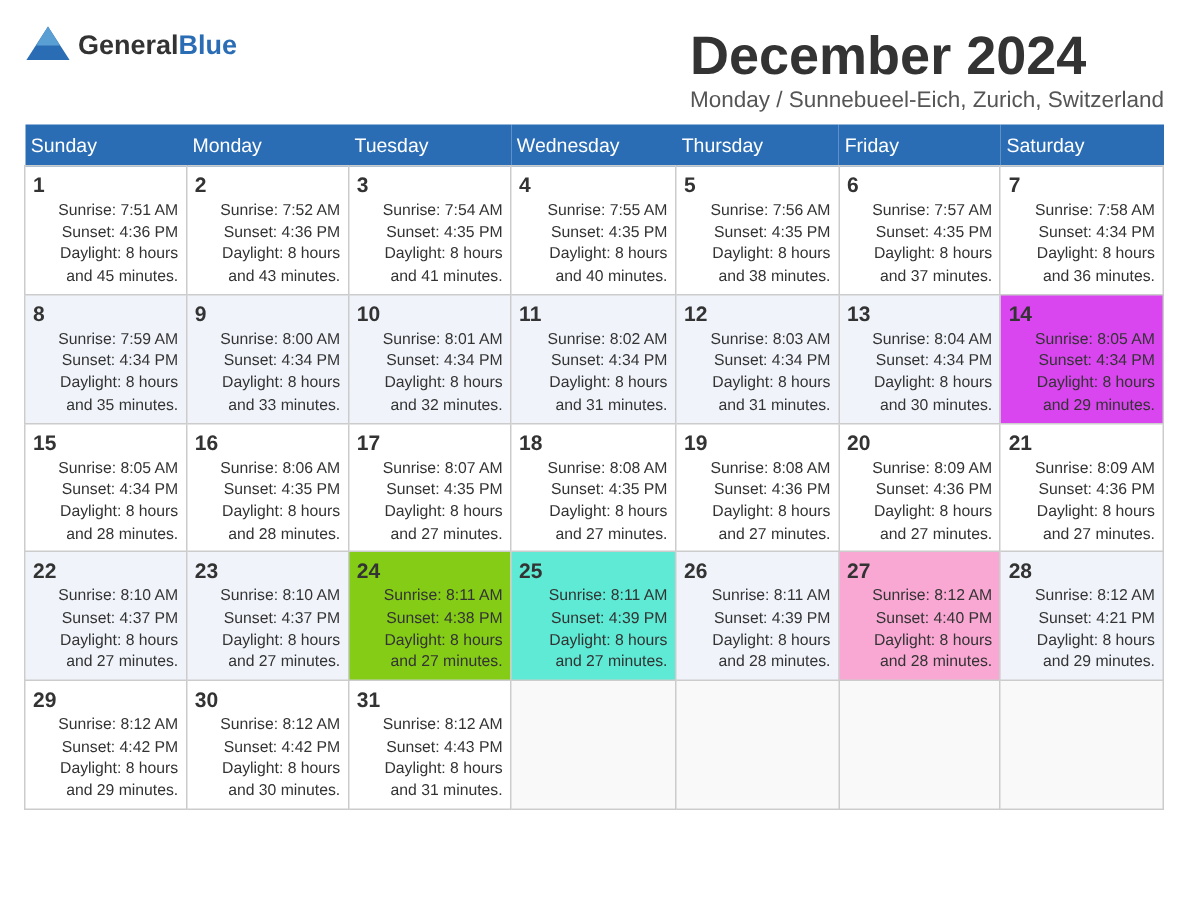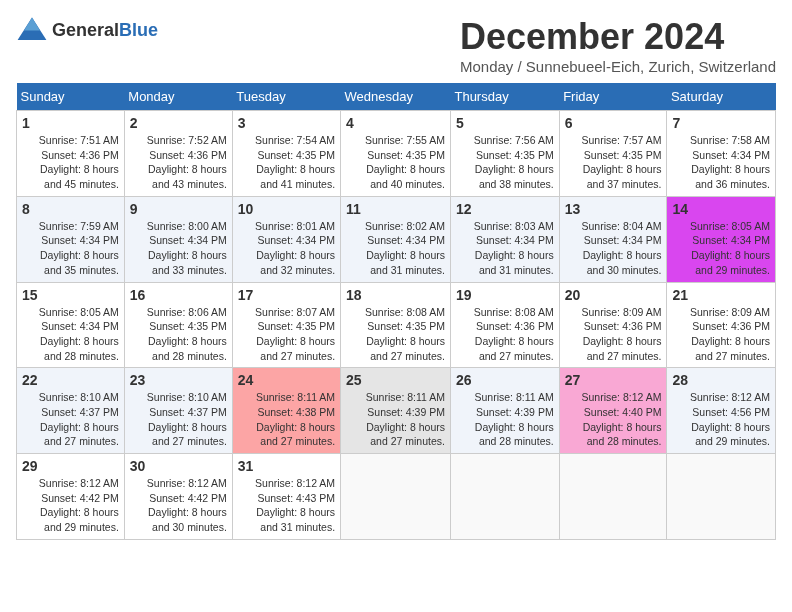--- a/index.html
+++ b/index.html
@@ -290,29 +290,29 @@
         </div>
       </td>
         <td style="background-color: rgb(240, 244, 250);">
         <span class="day-number">23</span>
         <div class="day-info">
           <span>Sunrise: 8:10 AM</span><br>
           <span>Sunset: 4:37 PM</span><br>
           <span>Daylight: 8 hours and 27 minutes.</span>
         </div>
       </td>
-        <td style="background-color: #fca5a5; margin-left: 44px;">
+        <td style="background-color: #84cc16; margin-left: 44px;">
         <span class="day-number">24</span>
         <div class="day-info">
           <span>Sunrise: 8:11 AM</span><br>
           <span>Sunset: 4:38 PM</span><br>
           <span>Daylight: 8 hours and 27 minutes.</span>
         </div>
       </td>
-        <td style="background-color: #e5e5e5;">
+        <td style="background-color: #5eead4;">
         <span class="day-number">25</span>
         <div class="day-info">
           <span>Sunrise: 8:11 AM</span><br>
           <span>Sunset: 4:39 PM</span><br>
           <span>Daylight: 8 hours and 27 minutes.</span>
         </div>
       </td>
         <td style="background-color: rgb(240, 244, 250);">
         <span class="day-number">26</span>
         <div class="day-info">
@@ -326,21 +326,21 @@
         <div class="day-info">
           <span>Sunrise: 8:12 AM</span><br>
           <span>Sunset: 4:40 PM</span><br>
           <span>Daylight: 8 hours and 28 minutes.</span>
         </div>
       </td>
         <td style="background-color: rgb(240, 244, 250);">
         <span class="day-number">28</span>
         <div class="day-info">
           <span>Sunrise: 8:12 AM</span><br>
-          <span>Sunset: 4:56 PM</span><br>
+          <span>Sunset: 4:21 PM</span><br>
           <span>Daylight: 8 hours and 29 minutes.</span>
         </div>
       </td>
       </tr>
       <tr>
         <td>
         <span class="day-number">29</span>
         <div class="day-info">
           <span>Sunrise: 8:12 AM</span><br>
           <span>Sunset: 4:42 PM</span><br>

